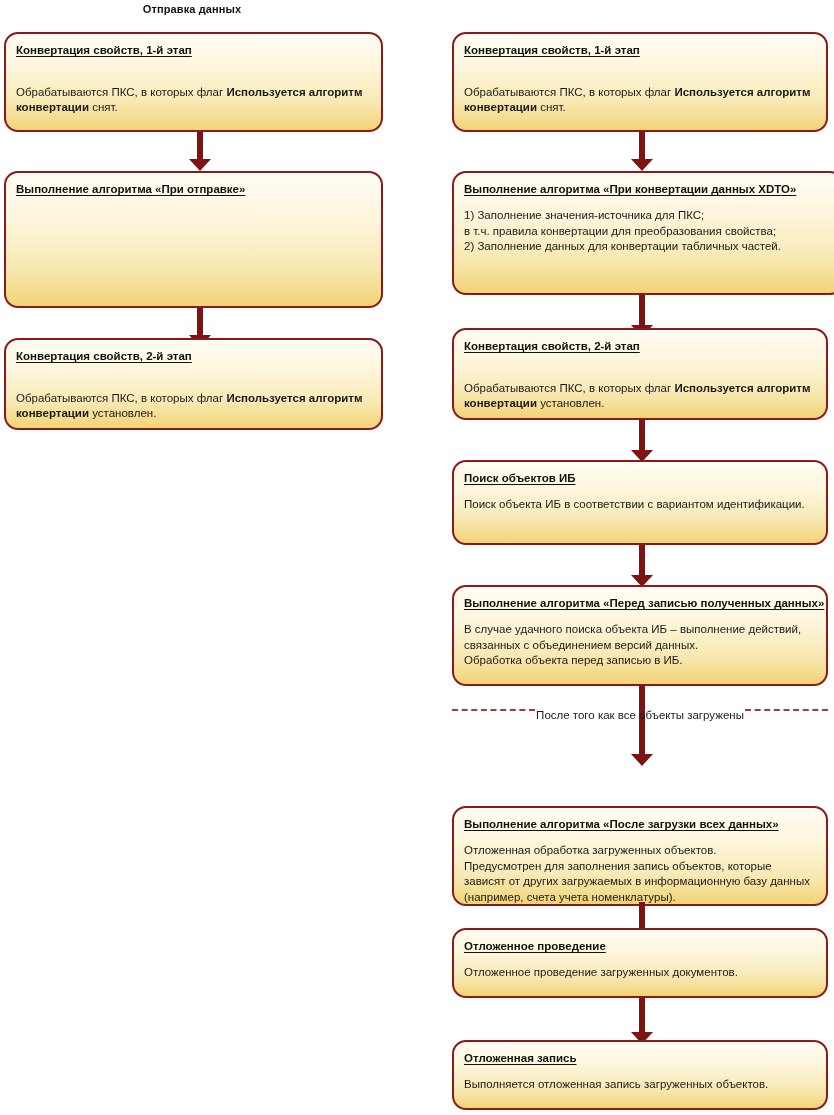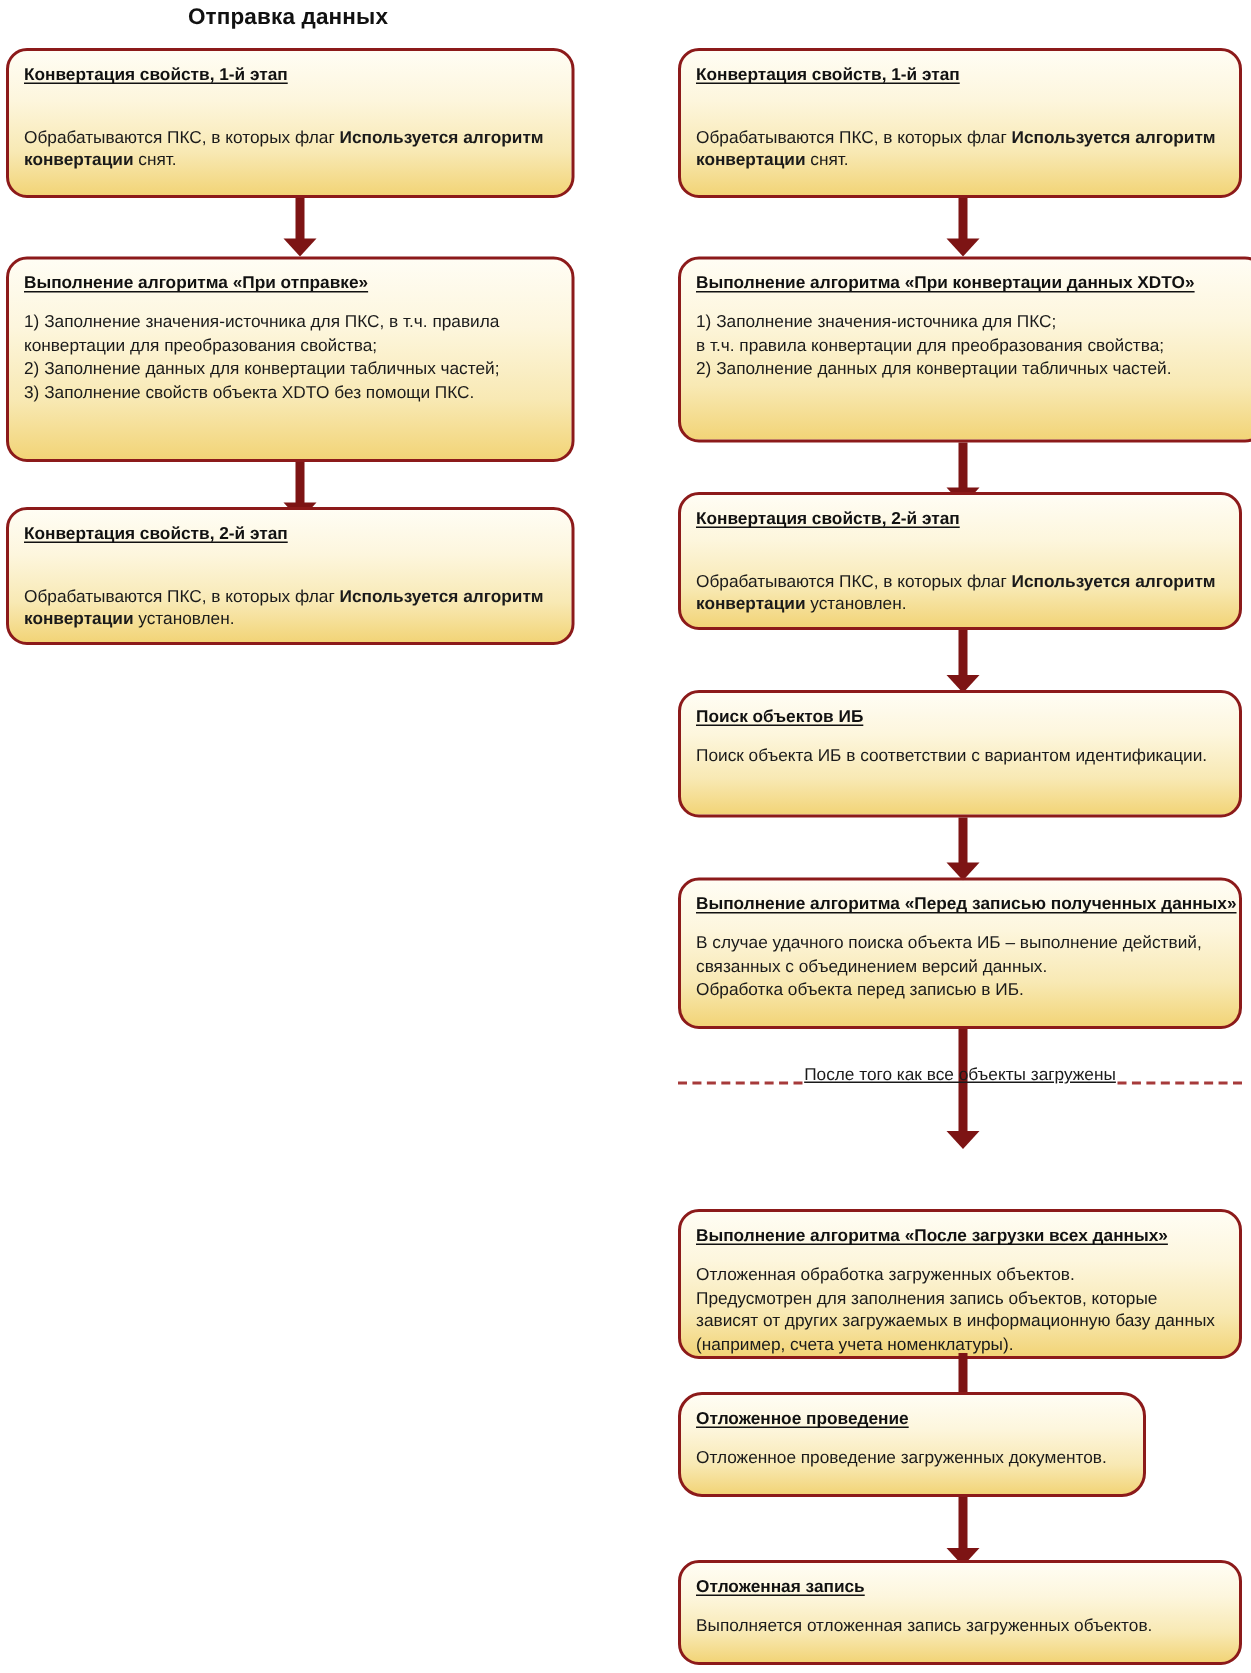--- a/index.html
+++ b/index.html
@@ -17,21 +17,21 @@
   }
 
   .canvas {
     position: absolute;
     inset: 0;
   }
 
   
   .col-title {
     position: absolute;
-    font-size: 15px;
+    font-size: 11px;
     font-weight: bold;
     color: #111111;
     text-align: center;
     letter-spacing: 0.1px;
     white-space: nowrap;
   }
   #title-send  { left: 0;   top: 3px; width: 384px; }
   #title-recv  { left: 452px; top: 3px; width: 376px; }
 
   
@@ -82,26 +82,25 @@
     height: 0;
     border-left: 11px solid transparent;
     border-right: 11px solid transparent;
     border-top: 12px solid #7d1414;
   }
 
   
   .separator {
     position: absolute;
     display: flex;
-    align-items: flex-end;
+    align-items: flex-start;
     gap: 0;
     font-size: 11.5px;
     color: #1a1a1a;
     white-space: nowrap;
-    text-decoration: underline;
   }
   .sep-dash {
     flex: 1 1 auto;
     height: 0;
     border-top: 2px dashed #a63a3a;
   }
   .sep-label {
     padding: 0 1px;
     flex: 0 0 auto;
   }
@@ -120,23 +119,20 @@
     </div>
   </div>
 
   <div class="arrow" style="left:189px; top:132px; height:39px;">
     <div class="stem" style="height:28px;"></div>
     <div class="head" style="top:27px;"></div>
   </div>
 
   <div class="node" id="send-step-2" style="left:4px; top:171px; width:379px; height:137px;">
     <div class="node-title">Выполнение алгоритма «При отправке»</div>
-    <div class="node-body">1) Заполнение значения-источника для ПКС, в т.ч. правила конвертации для преобразования свойства;
-2) Заполнение данных для конвертации табличных частей;
-3) Заполнение свойств объекта XDTO без помощи ПКС.</div>
   </div>
 
   <div class="arrow" style="left:189px; top:308px; height:39px;">
     <div class="stem" style="height:28px;"></div>
     <div class="head" style="top:27px;"></div>
   </div>
 
   <div class="node" id="send-step-3" style="left:4px; top:338px; width:379px; height:92px;">
     <div class="node-title">Конвертация свойств, 2-й этап</div>
     <div class="node-body">
@@ -211,21 +207,21 @@
     <div class="node-title">Выполнение алгоритма «После загрузки всех данных»</div>
     <div class="node-body">Отложенная обработка загруженных объектов.
 Предусмотрен для заполнения запись объектов, которые зависят от других загружаемых в информационную базу данных (например, счета учета номенклатуры).</div>
   </div>
 
   <div class="arrow" style="left:631px; top:902px; height:38px;">
     <div class="stem" style="height:27px;"></div>
     <div class="head" style="top:26px;"></div>
   </div>
 
-  <div class="node" id="recv-step-7" style="left:452px; top:928px; width:312px; height:70px;border-radius:16px;">
+  <div class="node" id="recv-step-7" style="left:452px; top:928px; width:376px; height:70px;">
     <div class="node-title">Отложенное проведение</div>
     <div class="node-body">Отложенное проведение загруженных документов.</div>
   </div>
 
   <div class="arrow" style="left:631px; top:998px; height:46px;">
     <div class="stem" style="height:35px;"></div>
     <div class="head" style="top:34px;"></div>
   </div>
 
   <div class="node" id="recv-step-8" style="left:452px; top:1040px; width:376px; height:70px;">

